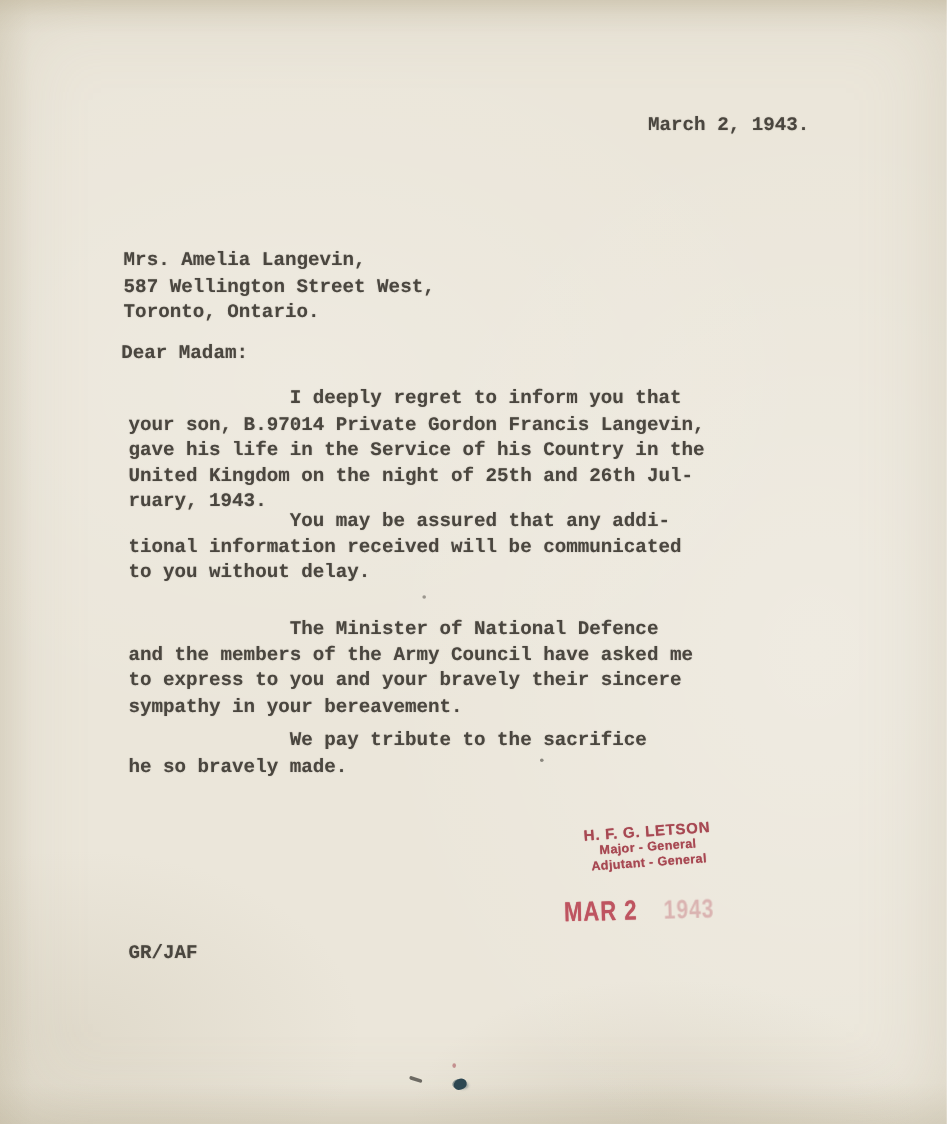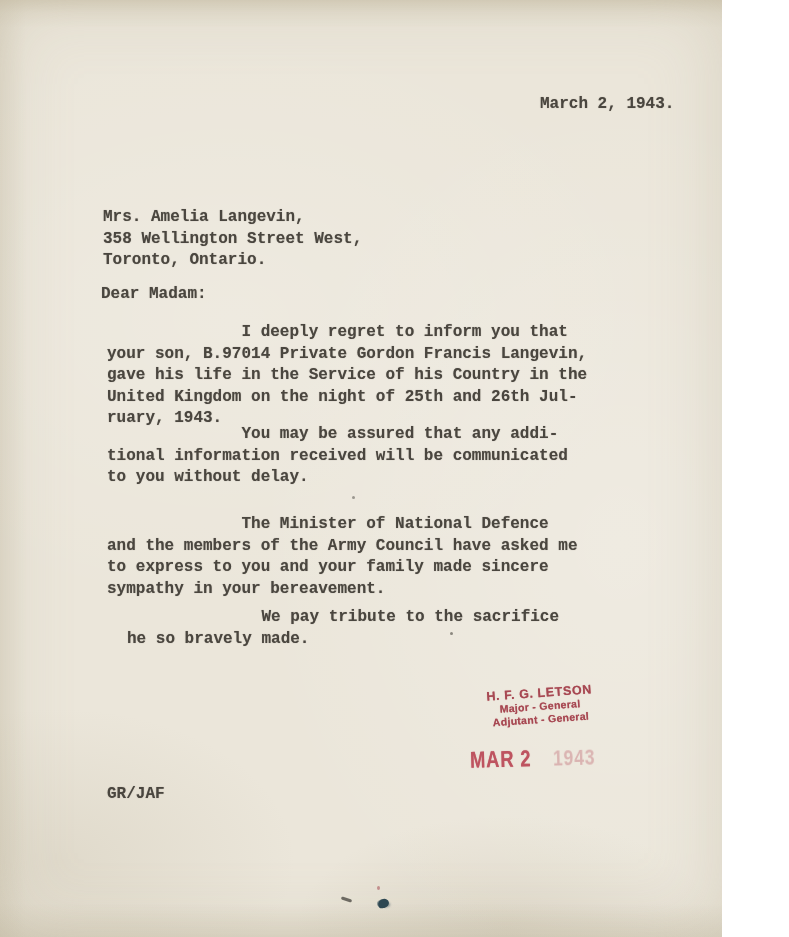--- a/index.html
+++ b/index.html
@@ -4,21 +4,21 @@
 <style>
   html, body {
     margin: 0;
     padding: 0;
     width: 789px;
     height: 937px;
     overflow: hidden;
   }
   .page {
     position: relative;
-    width: 722px;
+    width: 789px;
     height: 937px;
     background-color: #ebe6da;
     background-image:
       linear-gradient(180deg, rgba(201,191,166,.55) 0px, rgba(201,191,166,.18) 13px, rgba(201,191,166,0) 28px),
       linear-gradient(0deg, rgba(188,178,152,.28) 0px, rgba(188,178,152,0) 34px),
       linear-gradient(90deg, rgba(188,178,152,.20) 0px, rgba(188,178,152,0) 26px),
       radial-gradient(ellipse 620px 420px at 32% 34%, rgba(255,255,255,.16), transparent 72%),
       radial-gradient(ellipse 520px 640px at 86% 58%, rgba(255,255,255,.20), transparent 72%),
       radial-gradient(ellipse 340px 220px at 8% 92%, rgba(178,168,142,.20), transparent 70%),
       radial-gradient(ellipse 300px 160px at 70% 99%, rgba(178,168,142,.22), transparent 70%);
@@ -122,41 +122,41 @@
   }
 </style>
 </head>
 <body>
 
 <div class="page">
 
   <div class="typed" style="left:540px; top:94px;">March 2, 1943.</div>
 
   <div class="typed" style="left:103px; top:207px;">Mrs. Amelia Langevin,
-358 Wellington Street West,
+587 Wellington Street West,
 Toronto, Ontario.</div>
 
   <div class="typed" style="left:101px; top:284px;">Dear Madam:</div>
 
   <div class="typed" style="left:107px; top:322px;">              I deeply regret to inform you that
 your son, B.97014 Private Gordon Francis Langevin,
 gave his life in the Service of his Country in the
 United Kingdom on the night of 25th and 26th Jul-
 ruary, 1943.</div>
 
   <div class="typed" style="left:107px; top:424px;">              You may be assured that any addi-
 tional information received will be communicated
 to you without delay.</div>
 
   <div class="typed" style="left:107px; top:514px;">              The Minister of National Defence
 and the members of the Army Council have asked me
-to express to you and your family made sincere
+to express to you and your bravely their sincere
 sympathy in your bereavement.</div>
 
-  <div class="typed" style="left:107px; top:607px;margin-left:20px;">              We pay tribute to the sacrifice
+  <div class="typed" style="left:107px; top:607px;">              We pay tribute to the sacrifice
 he so bravely made.</div>
 
 
   <div class="sig-stamp">
     <div class="sig-stamp-name">H. F. G. LETSON</div>
     <div class="sig-stamp-title">Major - General</div>
     <div class="sig-stamp-title">Adjutant - General</div>
   </div>
 
   <div class="date-stamp">

